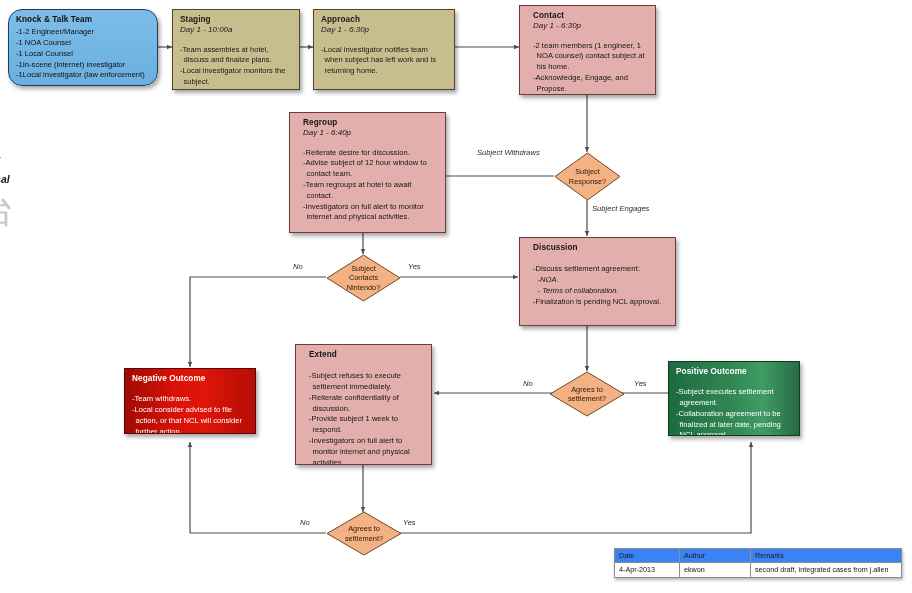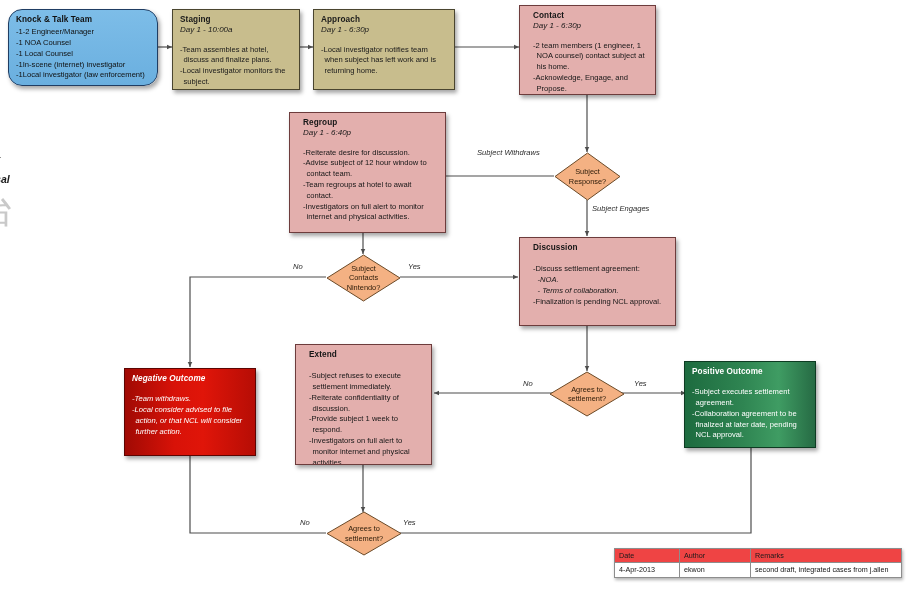--- a/index.html
+++ b/index.html
@@ -160,21 +160,21 @@
   .revtable th, .revtable td {
     border: 1px solid #8d8d8d;
     font-size: 7.2px;
     padding: 2px 4px;
     text-align: left;
     font-weight: normal;
     color: #141414;
     line-height: 1.3;
   }
   .revtable thead th {
-    background: #ef4444;
+    background: #3b82f6;
     color: #1a1a1a;
   }
   .revtable .c-date   { width: 56px; }
   .revtable .c-author { width: 62px; }
 </style>
 </head>
 <body>
 
 <div id="canvas">
 
@@ -285,29 +285,29 @@
   <div class="node n-pink" style="left:295px; top:344px; width:137px; height:121px;">
     <div class="title">Extend</div>
     <div class="body" style="margin-top:11px;">
       <div class="ln">-Subject refuses to execute settlement immediately.</div>
       <div class="ln">-Reiterate confidentiality of discussion.</div>
       <div class="ln">-Provide subject 1 week to respond.</div>
       <div class="ln">-Investigators on full alert to monitor internet and physical activities.</div>
     </div>
   </div>
 
-  <div class="node n-red" style="left:124px; top:368px; width:132px; height:88px;font-style:italic;">
+  <div class="node n-red" style="left:124px; top:368px; width:132px; height:66px;">
     <div class="title">Negative Outcome</div>
     <div class="body" style="margin-top:10px;">
       <div class="ln">-Team withdraws.</div>
       <div class="ln">-Local consider advised to file action, or that NCL will consider further action.</div>
     </div>
   </div>
 
-  <div class="node n-green" style="left:684px; top:361px; width:132px; height:87px;">
+  <div class="node n-green" style="left:668px; top:361px; width:132px; height:75px;">
     <div class="title">Positive Outcome</div>
     <div class="body" style="margin-top:10px;">
       <div class="ln">-Subject executes settlement agreement.</div>
       <div class="ln">-Collaboration agreement to be finalized at later date, pending NCL approval.</div>
     </div>
   </div>
 
   <div class="diamond" style="left:554px; top:152px; width:67px; height:49px;">
     <svg class="dshape" viewBox="0 0 67 49" xmlns="http://www.w3.org/2000/svg">
       <polygon points="33.5,1 66,24.5 33.5,48 1,24.5" fill="#f4b183" stroke="#6b4a28" stroke-width="1"></polygon>

